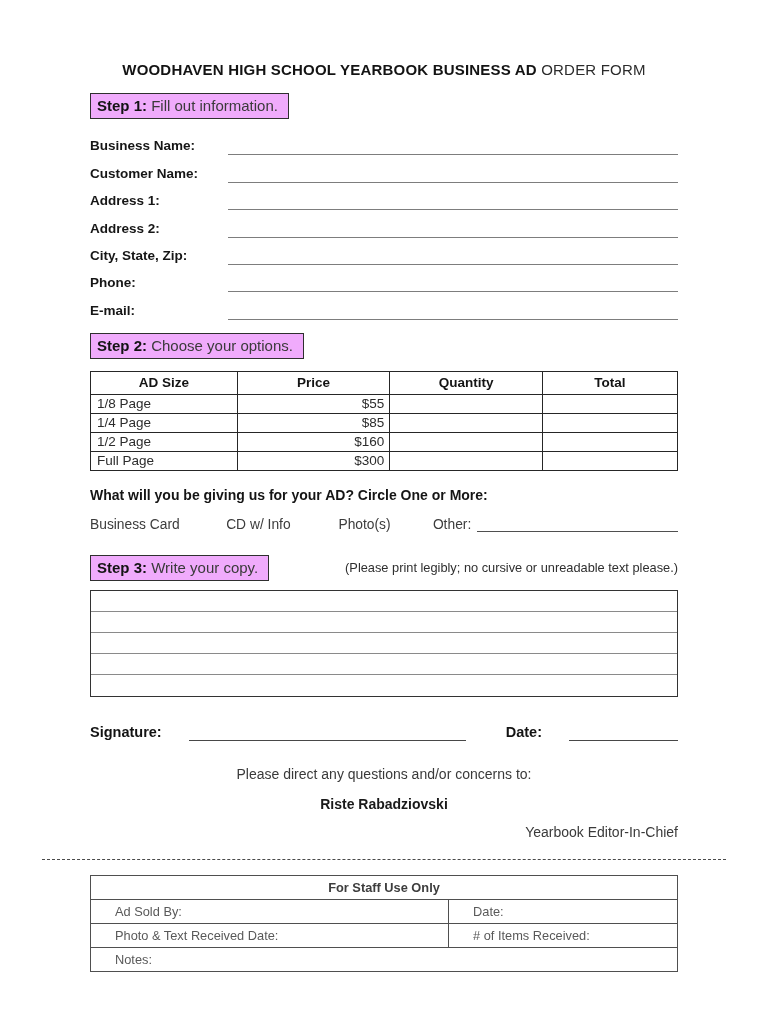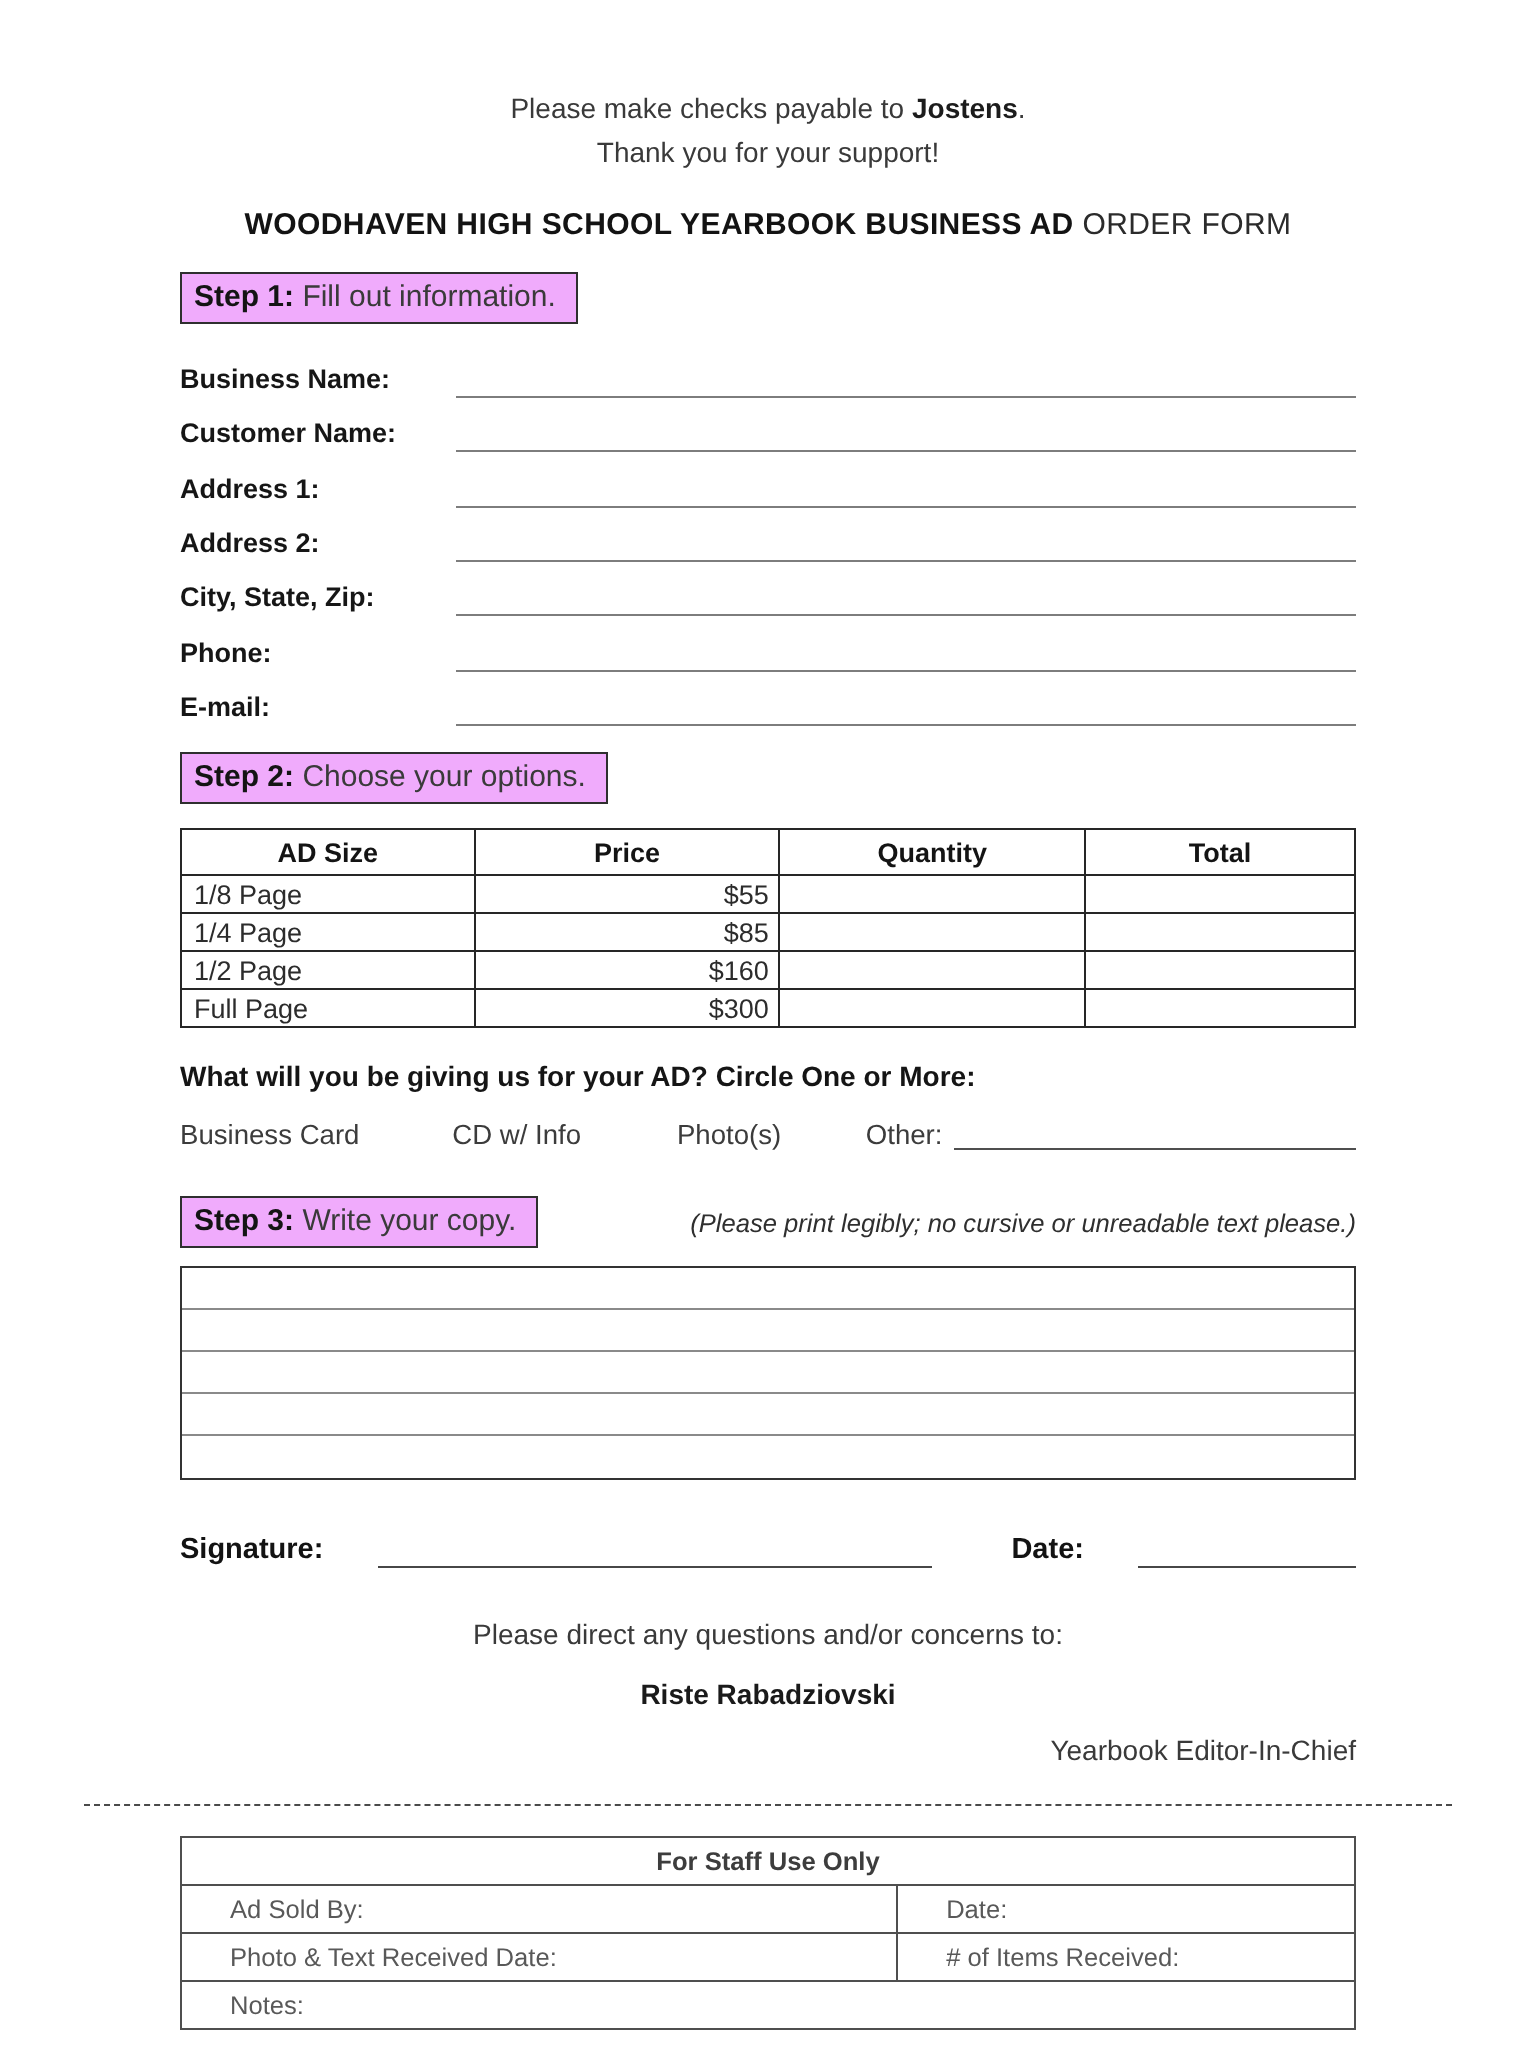--- a/index.html
+++ b/index.html
@@ -50,21 +50,21 @@
   
   .giving-q { margin-top: 16px; font-weight: bold; font-size: 14px; color: #151515; }
   .options-row { margin-top: 13px; font-size: 13.8px; color: #3c3c3c; display: flex; align-items: flex-end; }
   .opt-1 { width: 137px; }
   .opt-2 { width: 113px; }
   .opt-3 { width: 95px; }
   .other-line { display: inline-block; width: 202px; border-bottom: 1.2px solid #4f4f4f; height: 16px; margin-left: 6px; }
 
   
   .step3-row { margin-top: 23px; display: flex; align-items: center; justify-content: space-between; }
-  .copy-note { font-style: italic; font-size: 12.8px; color: #2f2f2f; }
+  .copy-note { font-size: 12.8px; color: #2f2f2f; }
 
   
   .copy-box { margin-top: 9px; border: 1.6px solid #333333; }
   .copy-line { height: 21px; border-bottom: 1px solid #8a8a8a; }
   .copy-line:last-child { border-bottom: none; }
 
   
   .sig-row { margin-top: 27px; display: flex; align-items: flex-end; font-size: 14.5px; gap: 21px; }
   .sig-label, .date-label { font-weight: bold; color: #131313; padding-bottom: 1px; }
   .sig-line { width: 277px; border-bottom: 1.4px solid #474747; height: 17px; margin-left: 6px; }
@@ -85,25 +85,20 @@
   td.staff-title { text-align: center; font-weight: bold; color: #3d3d3d; height: 22px; }
   td.staff-left { width: 61%; height: 23px; }
   td.staff-right { width: 39%; height: 23px; }
   td.staff-notes { height: 24px; }
 </style>
 </head>
 <body>
 
 <div class="page">
 
-  <div class="top-note">
-    <div><span>Please make checks payable to</span>
-      <b>Jostens</b><span>.</span></div>
-    <div>Thank you for your support!</div>
-  </div>
 
   <div class="doc-title">
     <b>WOODHAVEN HIGH SCHOOL YEARBOOK BUSINESS AD</b>
     <span>ORDER FORM</span>
   </div>
 
   <div class="step1-wrap">
     <span class="step-box">
       <b>Step 1:</b>
       <span>Fill out information.</span>

